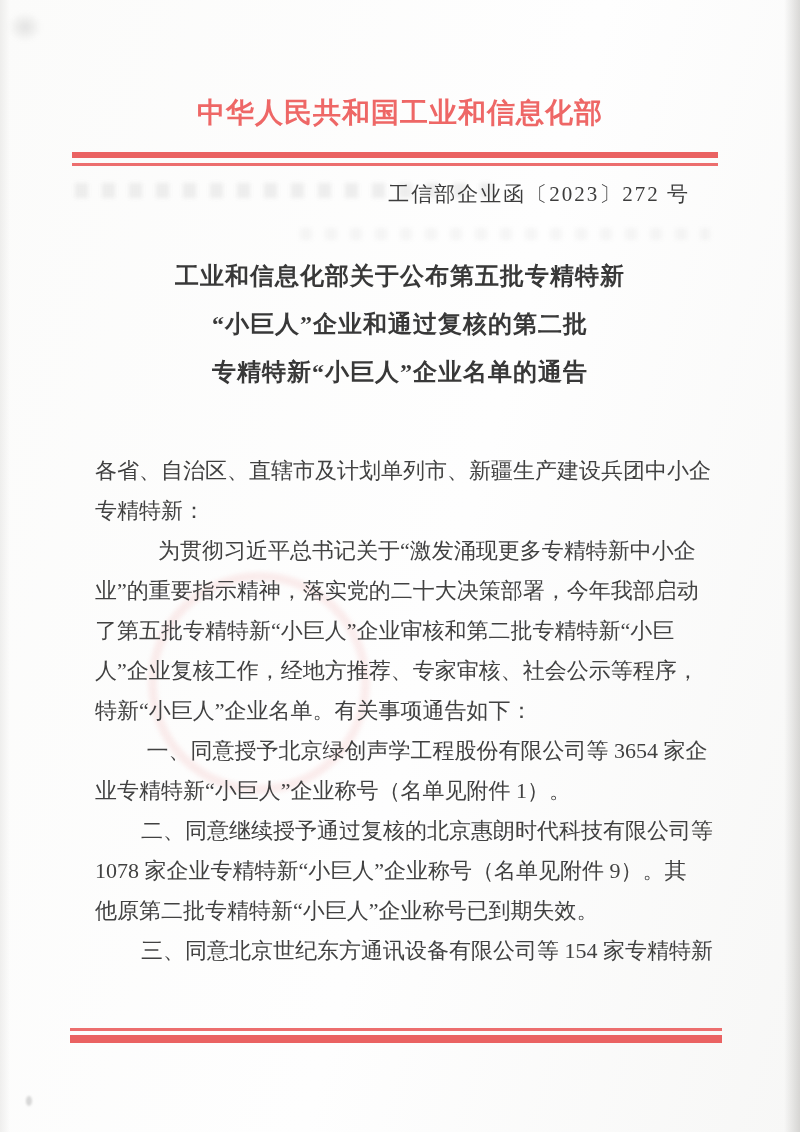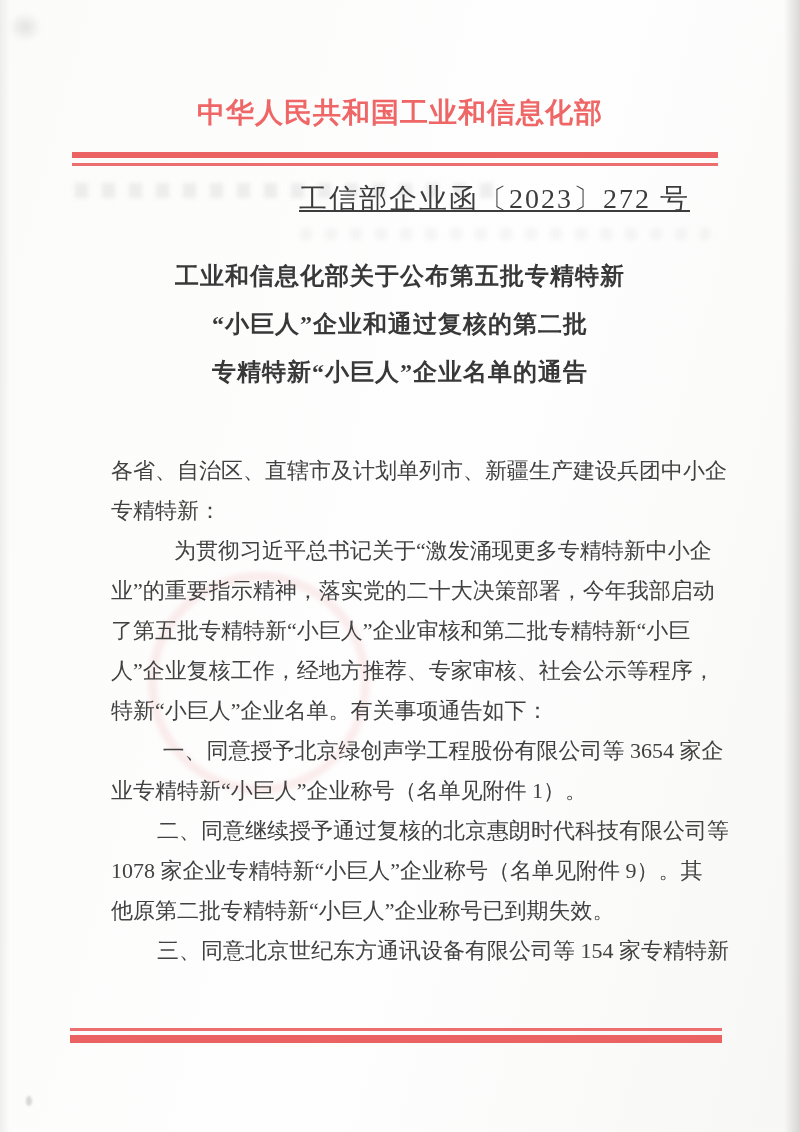--- a/index.html
+++ b/index.html
@@ -34,40 +34,40 @@
     font-size:28px;font-weight:bold;letter-spacing:1px;line-height:62px;
     color:#ee6766;
   }
   .rule-top{position:absolute;left:72px;top:152px;width:646px;}
   .rule-top .bar-thick{height:6px;background:#ea6262;}
   .rule-top .bar-gap{height:5px;}
   .rule-top .bar-thin{height:2.5px;background:#ec6e6e;}
 
   .doc-number{
     position:absolute;top:180px;right:110px;
-    font-size:28px;color:#3c3c3c;letter-spacing:2px;text-decoration:underline;
+    font-size:21px;color:#3c3c3c;letter-spacing:2px;
   }
 
   .title{
     position:absolute;top:252px;left:0;width:100%;
     text-align:center;
     font-size:24px;font-weight:bold;line-height:48px;letter-spacing:1px;
     color:#383838;
   }
 
   .seal-bleed{
     position:absolute;left:148px;top:572px;width:204px;height:204px;
     border-radius:50%;
     border:9px solid rgba(235,125,125,0.13);
     filter:blur(2px);
   }
 
   .doc-body{
     position:absolute;top:451px;left:95px;width:620px;
-    font-size:22px;line-height:40px;color:#414141;letter-spacing:0;margin-left:16px;
+    font-size:22px;line-height:40px;color:#414141;letter-spacing:0;
   }
   .doc-body .line{height:40px;white-space:nowrap;}
   .doc-body .line.indent{padding-left:44px;text-align:center;}
 
   .rule-bottom{position:absolute;left:70px;top:1028px;width:652px;}
   .rule-bottom .bar-thin{height:2.5px;background:#ec6e6e;}
   .rule-bottom .bar-gap{height:4px;}
   .rule-bottom .bar-thick{height:8px;background:#ea6262;}
 </style>
 </head>

